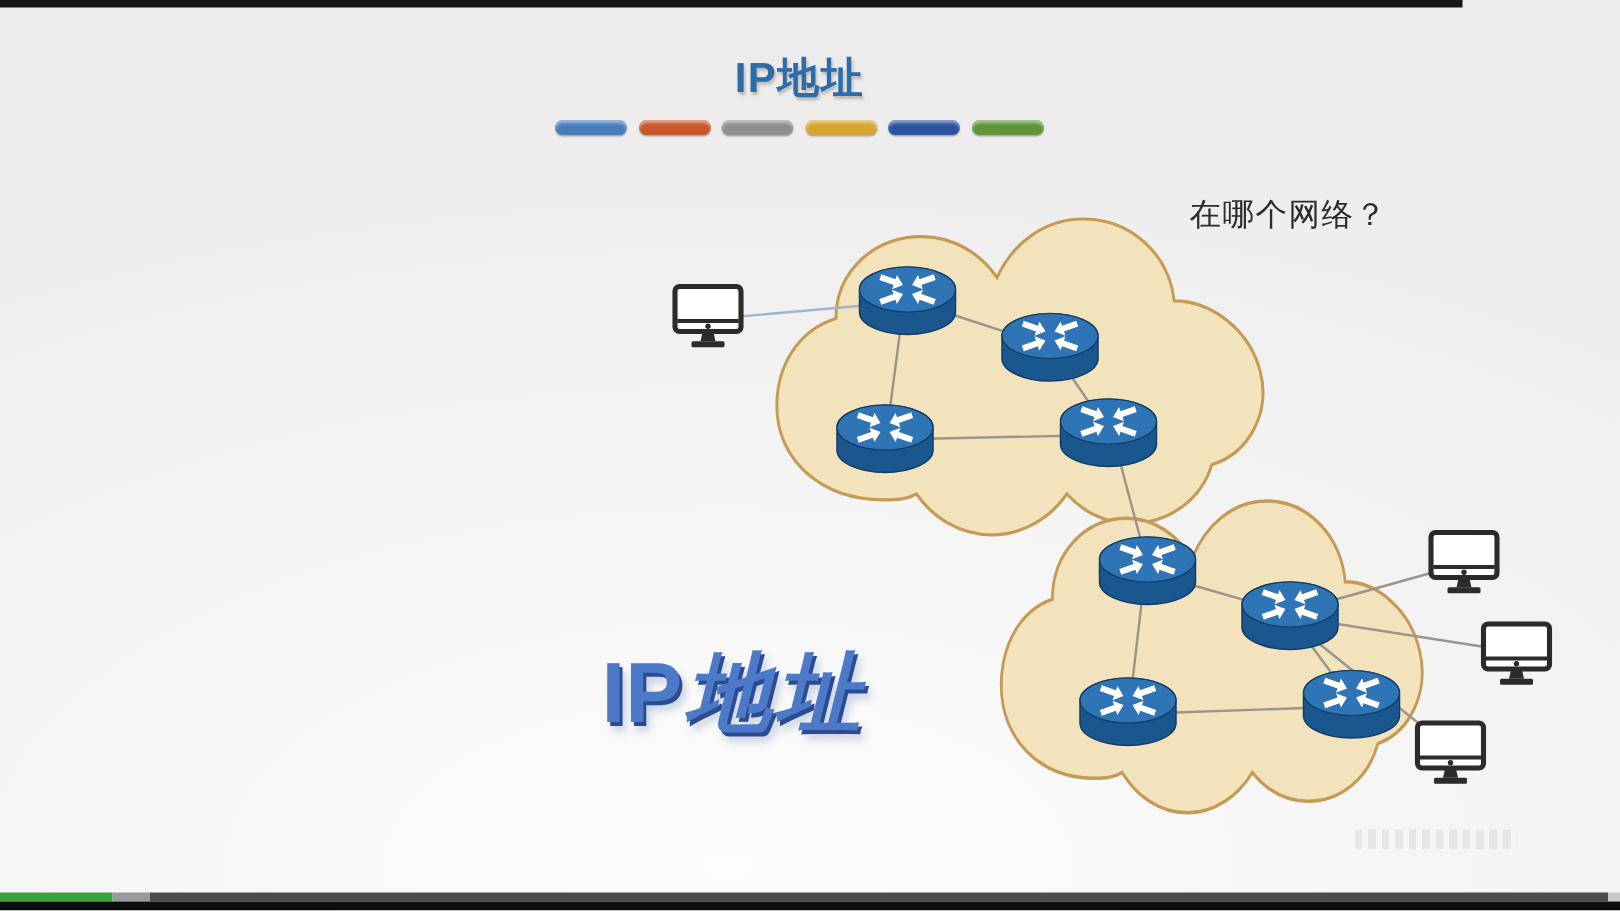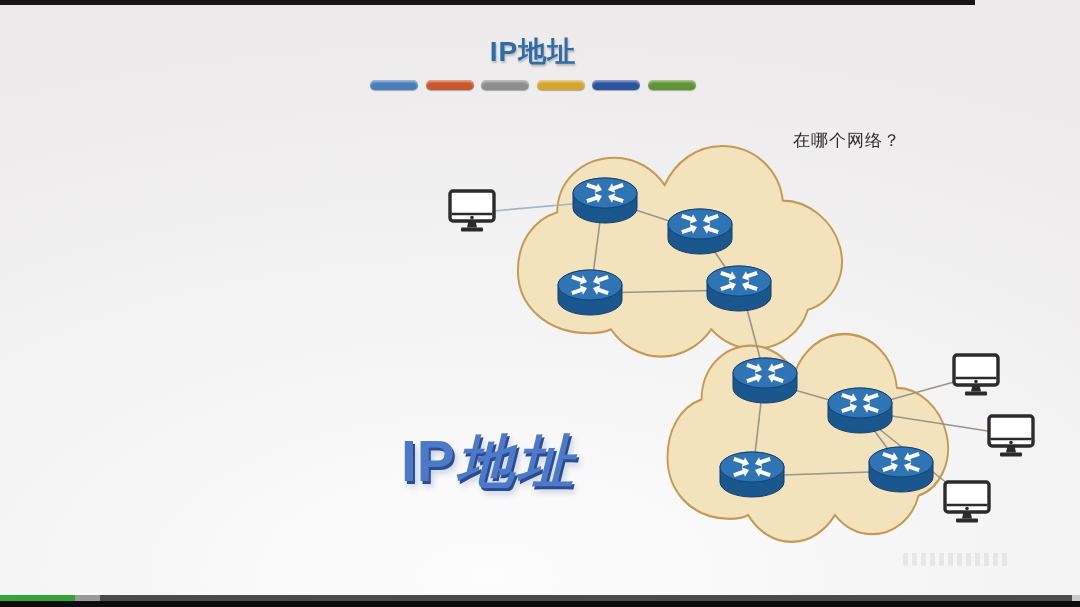--- a/index.html
+++ b/index.html
@@ -7,21 +7,21 @@
   .slide{position:relative;width:1080px;height:607px;
     background:radial-gradient(140% 120% at 45% 95%, #FDFDFD 0%, #F4F3F3 40%, #ECEAEB 78%);}
   .top-bar{position:absolute;top:0;left:0;width:975px;height:5px;background:#161616;}
   .header{position:absolute;left:370px;top:33px;width:326px;text-align:center;}
   .title{margin:0;font-size:28px;font-weight:bold;color:var(--title-color);
     text-shadow:1px 2px 2px rgba(90,90,90,.35);letter-spacing:1px;}
   .dash-row{margin-top:9px;display:flex;justify-content:space-between;}
   .dash{display:inline-block;width:48px;height:10px;border-radius:5px;
     box-shadow:inset 0 2px 2px rgba(255,255,255,.45), 0 1px 1px rgba(0,0,0,.3);}
   .diagram{position:absolute;left:0;top:0;width:1080px;height:607px;}
-  .q{position:absolute;font-family:"Liberation Serif",serif;font-size:17px;color:#2b2b2b;letter-spacing:1px;}
+  .q{position:absolute;font-family:"Liberation Serif",serif;font-size:21px;color:#2b2b2b;letter-spacing:1px;}
   .q1{left:793px;top:129px;}
   .q2{left:836px;top:172px;}
   .big-label{position:absolute;left:401px;top:424px;font-size:57px;font-weight:bold;
     color:var(--big-color);
     text-shadow:2px 3px 0 var(--big-shadow), 4px 6px 6px rgba(44,76,146,.25);}
   .big-zh{font-style:italic;letter-spacing:3px;margin-left:2px;text-align:right;}
   .watermark{position:absolute;left:903px;top:553px;width:108px;height:13px;opacity:.45;border-radius:2px;
     background:repeating-linear-gradient(90deg, rgba(150,150,150,.35) 0 5px, rgba(150,150,150,0) 5px 9px);}
   .progress{position:absolute;left:0;top:595px;width:1080px;height:6px;display:flex;cursor:pointer;}
   .seg-played{height:100%;background:var(--played);}

